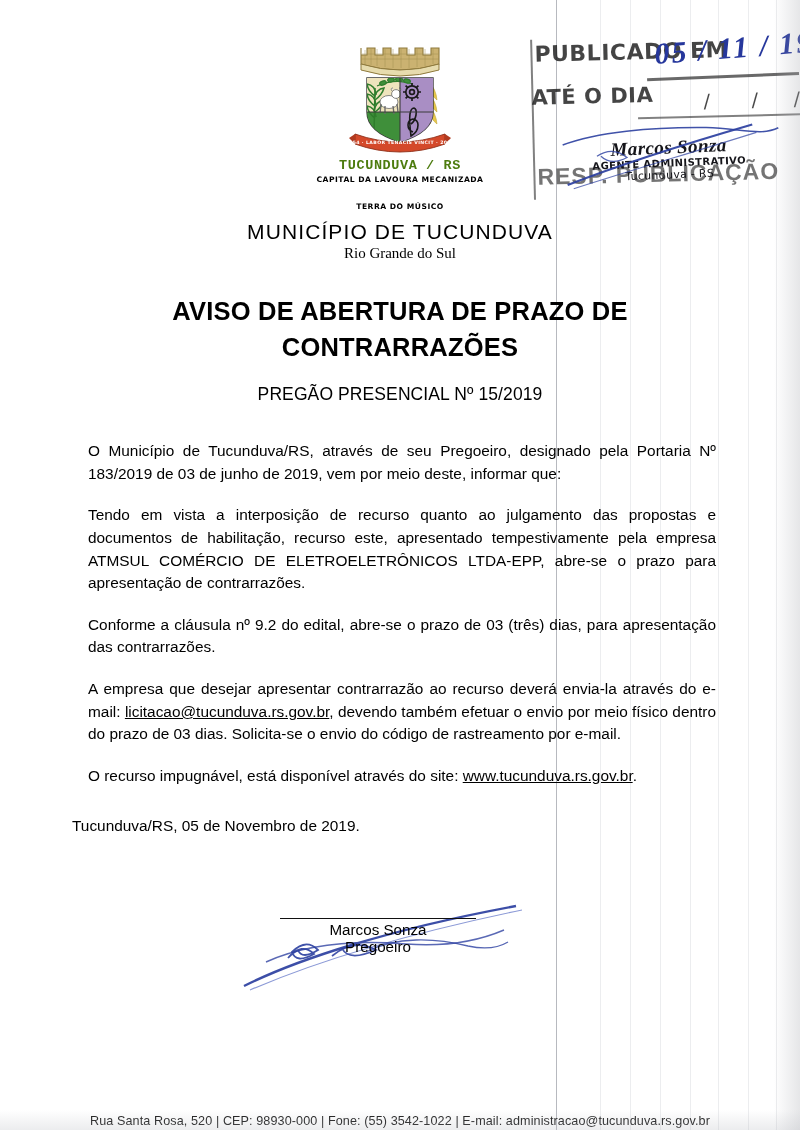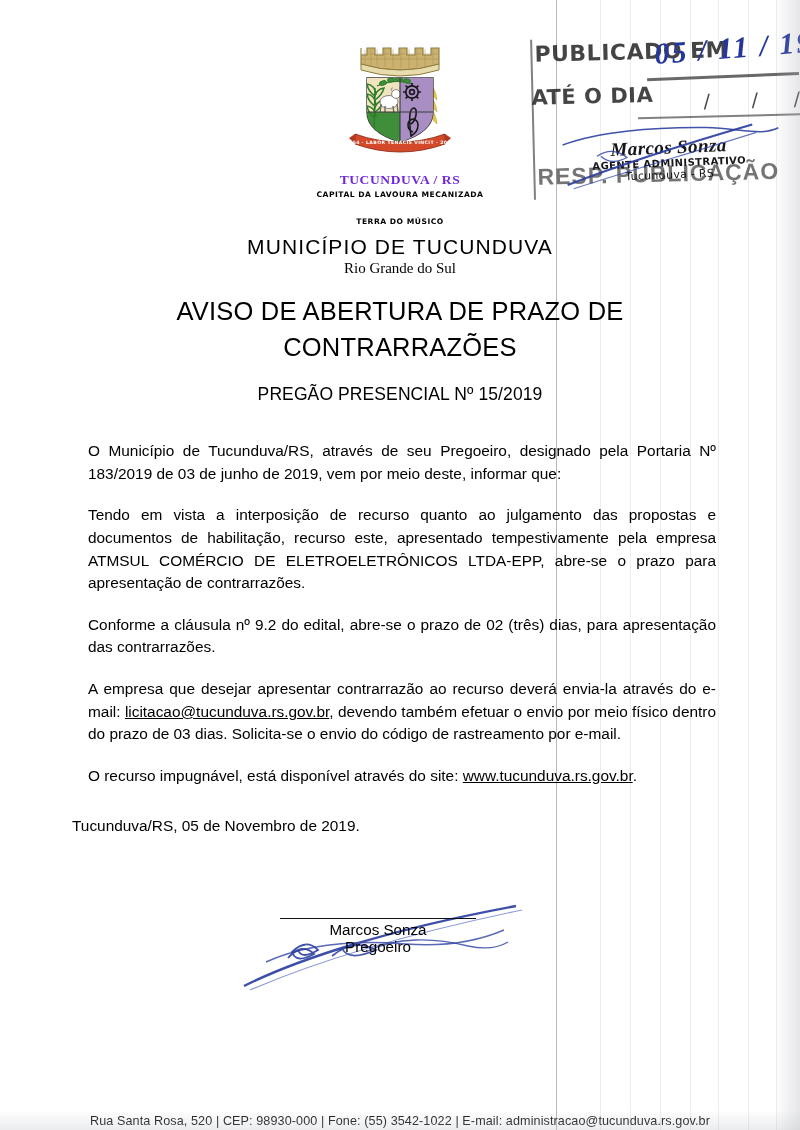--- a/index.html
+++ b/index.html
@@ -45,26 +45,26 @@
   }
 
   
   #header {
     position: absolute; left: 0; right: 0; top: 34px;
     display: flex; flex-direction: column; align-items: center;
   }
   #brasao { width: 118px; height: 122px; display: block; }
 
   .city-name {
-    font-family: Liberation Serif, serif;
+    font-family: Liberation Mono, monospace;
     font-weight: bold;
     font-size: 13.5px;
     letter-spacing: 0.6px;
-    margin-top: 16px;
-    color: #6d28d9;
+    margin-top: 2px;
+    color: #4d7c0f;
   }
   .city-sub1 {
     font-family: "DejaVu Sans", sans-serif;
     font-weight: bold;
     font-size: 7.6px;
     letter-spacing: 0.5px;
     margin-top: 2px;
   }
   .city-sub2 {
     font-family: "DejaVu Sans", sans-serif;
@@ -172,21 +172,21 @@
     width: 230px; height: 66px; overflow: visible;
   }
 
   
   #title-block {
     position: absolute; left: 100px; right: 100px; top: 293px;
     text-align: center;
   }
   #doc-title {
     font-family: "Liberation Sans", sans-serif;
-    font-weight: normal;
+    font-weight: bold;
     font-size: 25.5px;
     line-height: 1.42;
     letter-spacing: 0.2px;
   }
   #doc-subtitle {
     margin-top: 19px;
     font-family: "Liberation Sans", sans-serif;
     font-size: 17.5px;
     letter-spacing: 0.1px;
   }
@@ -382,21 +382,21 @@
   </div>
 
   <div id="title-block">
     <div id="doc-title">AVISO DE ABERTURA DE PRAZO DE CONTRARRAZÕES</div>
     <div id="doc-subtitle">PREGÃO PRESENCIAL Nº 15/2019</div>
   </div>
 
   <div id="body-text">
     <p>O Município de Tucunduva/RS, através de seu Pregoeiro, designado pela Portaria Nº 183/2019 de 03 de junho de 2019, vem por meio deste, informar que:</p>
     <p>Tendo em vista a interposição de recurso quanto ao julgamento das propostas e documentos de habilitação, recurso este, apresentado tempestivamente pela empresa ATMSUL COMÉRCIO DE ELETROELETRÔNICOS LTDA-EPP, abre-se o prazo para apresentação de contrarrazões.</p>
-    <p>Conforme a cláusula nº 9.2 do edital, abre-se o prazo de 02 (três) dias, para apresentação das contrarrazões.</p>
+    <p>Conforme a cláusula nº 9.2 do edital, abre-se o prazo de 03 (três) dias, para apresentação das contrarrazões.</p>
     <p><span>A empresa que desejar apresentar contrarrazão ao recurso deverá envia-la através do e-mail: </span><span class="u">licitacao@tucunduva.rs.gov.br</span><span>, devendo também efetuar o envio por meio físico dentro do prazo de 03 dias. Solicita-se o envio do código de rastreamento por e-mail.</span></p>
     <p class="lastpara"><span>O recurso impugnável, está disponível através do site: </span><span class="u">www.tucunduva.rs.gov.br</span><span>.</span></p>
   </div>
 
   <div id="date-line">Tucunduva/RS, 05 de Novembro de 2019.</div>
 
   <svg id="pen-bottom" viewBox="0 0 300 92">
     <path d="M8 86 C60 60 150 30 280 6" fill="none" stroke="#2b3fa0" stroke-width="2.4" opacity="0.92"></path>
     <path d="M14 90 C70 66 160 36 286 10" fill="none" stroke="#5a6ec4" stroke-width="1.2" opacity="0.7"></path>
     <path d="M30 62 C70 44 120 40 170 44 C210 47 240 42 268 30" fill="none" stroke="#3d4fa8" stroke-width="1.4" opacity="0.85"></path>

